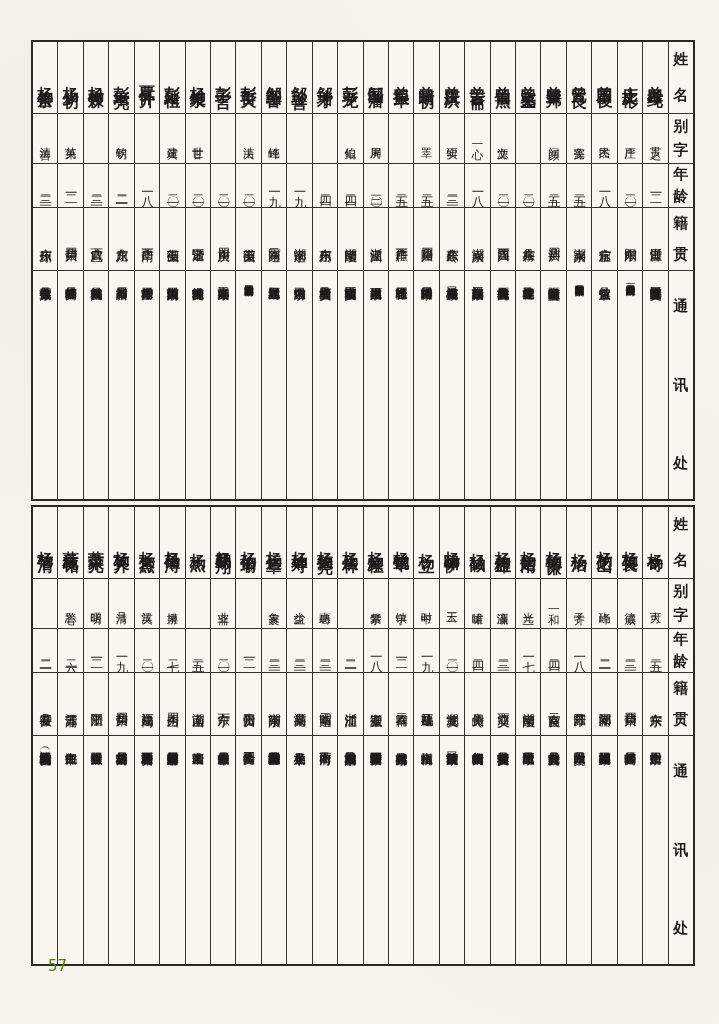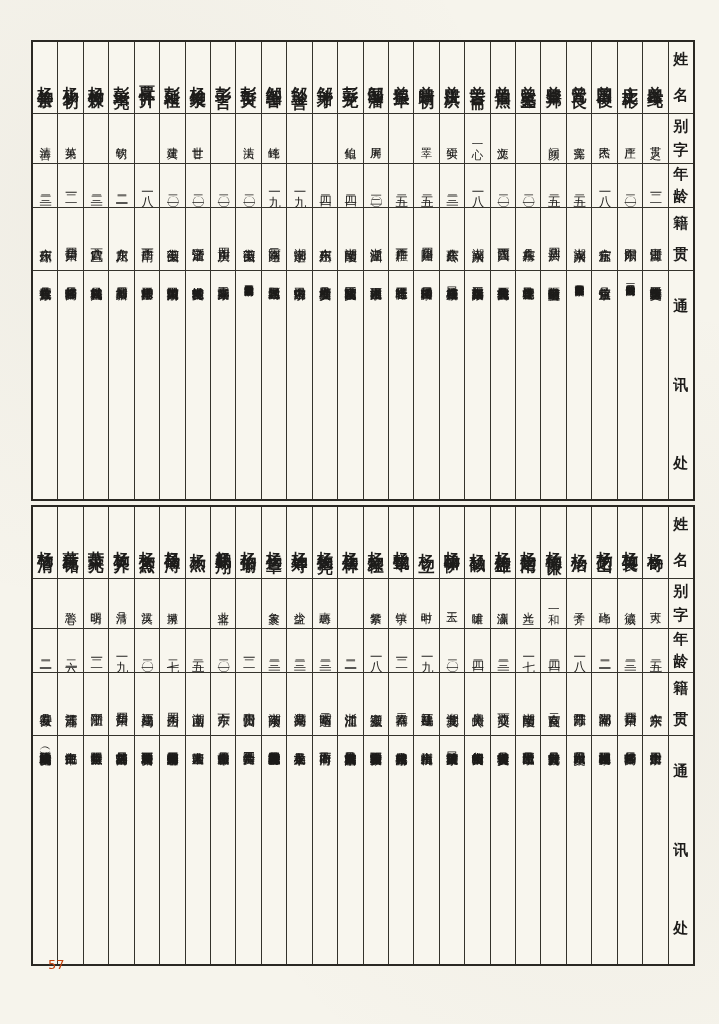--- a/index.html
+++ b/index.html
@@ -62,21 +62,21 @@
   .address.small .vtext{font-size:9.5px;line-height:1.15;}
   
   .hcell{
     display:flex;flex-direction:column;
     justify-content:space-around;align-items:center;
     font-weight:bold;font-size:15px;
   }
   .r5.hcell{padding:26px 0;justify-content:space-between;border-bottom:none;}
   .page-number{
     position:absolute;left:48px;top:957px;
-    font-size:13px;color:#c2410c;
+    font-size:15px;color:#4d7c0f;
     font-family:"DejaVu Sans",sans-serif;
   }
 </style>
 </head>
 <body>
 
 <div class="paper-grain"></div>
 
 <div class="sheet">
   <div class="dtable">

